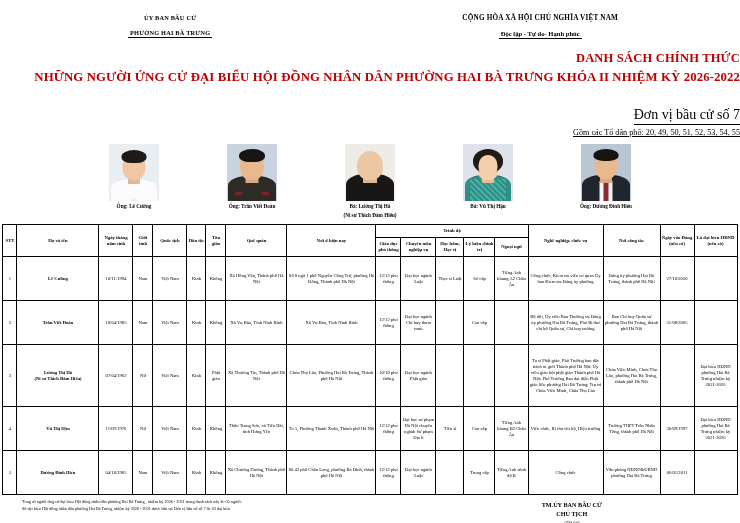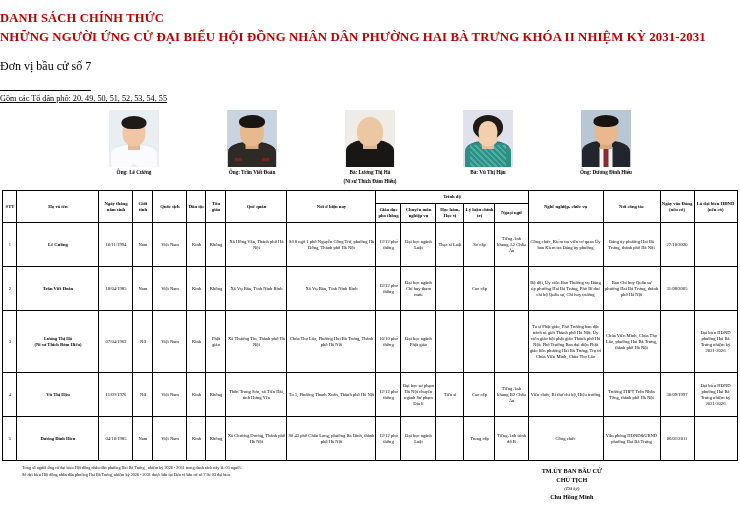--- a/index.html
+++ b/index.html
@@ -13,24 +13,24 @@
   .top-head{display:flex;justify-content:flex-start;padding:14px 0 0 0;}
   .org-block{width:46%;text-align:center;}
   .nation-block{width:54%;text-align:center;}
   .org-line1{font-size:6.3px;font-weight:bold;letter-spacing:.2px;}
   .org-line2{font-size:6.3px;font-weight:bold;letter-spacing:.2px;display:inline-block;
              border-bottom:1px solid #000;padding:0 2px 1px 2px;margin-top:1px;}
   .nation-line1{font-size:7.2px;font-weight:bold;letter-spacing:.2px;}
   .nation-line2{font-size:6.6px;font-weight:bold;display:inline-block;
                 border-bottom:1px solid #000;padding:0 2px 1px 2px;margin-top:1px;}
 
-  .title-wrap{text-align:left;margin-top:11px;}
+  .title-wrap{text-align:right;margin-top:11px;}
   .title-main{color:#c00000;font-weight:bold;font-size:12.5px;letter-spacing:.2px;}
   .title-sub{color:#c00000;font-weight:bold;font-size:12.8px;margin-top:4px;letter-spacing:.1px;}
-  .unit{font-size:12px;margin-top:14px;display:inline-block;border-bottom:1px solid #000;padding-bottom:16px;}
+  .unit{font-size:14px;margin-top:22px;display:inline-block;border-bottom:1px solid #000;padding-bottom:1px;}
   .groups{font-size:8.2px;margin-top:3px;text-decoration:underline;}
 
   
   .photos{display:flex;justify-content:center;gap:42px;margin-top:7px;}
   .cand{width:76px;text-align:center;}
   .photo{width:50px;height:57px;margin:0 auto;position:relative;overflow:hidden;border:0;}
   .cap{font-size:5.2px;font-weight:bold;margin-top:2px;line-height:1.25;}
 
   
   .p-bg{position:absolute;inset:0;}
@@ -56,24 +56,34 @@
   .foot-left{width:58%;font-size:4.2px;line-height:1.55;}
   .foot-right{width:42%;text-align:center;font-size:6.2px;line-height:1.45;padding-top:2px;}
   .sig-b{font-weight:bold;}
   .sig-i{font-style:italic;font-size:5px;}
 </style>
 </head>
 <body>
 
 <div class="page">
 
+  <div class="top-head">
+    <div class="org-block">
+      <div class="org-line1">ỦY BAN BẦU CỬ</div>
+      <div class="org-line2">PHƯỜNG HAI BÀ TRƯNG</div>
+    </div>
+    <div class="nation-block">
+      <div class="nation-line1">CỘNG HÒA XÃ HỘI CHỦ NGHĨA VIỆT NAM</div>
+      <div class="nation-line2">Độc lập - Tự do- Hạnh phúc</div>
+    </div>
+  </div>
 
   <div class="title-wrap">
     <div class="title-main">DANH SÁCH CHÍNH THỨC</div>
-    <div class="title-sub">NHỮNG NGƯỜI ỨNG CỬ ĐẠI BIỂU HỘI ĐỒNG NHÂN DÂN PHƯỜNG HAI BÀ TRƯNG KHÓA II NHIỆM KỲ 2031-2031</div>
+    <div class="title-sub">NHỮNG NGƯỜI ỨNG CỬ ĐẠI BIỂU HỘI ĐỒNG NHÂN DÂN PHƯỜNG HAI BÀ TRƯNG KHÓA II NHIỆM KỲ 2026-2022</div>
     <div><span class="unit">Đơn vị bầu cử số 7</span></div>
     <div class="groups">Gồm các Tổ dân phố: 20, 49, 50, 51, 52, 53, 54, 55</div>
   </div>
 
   <div class="photos">
 
     <div class="cand">
       <div class="photo">
         <div class="p-bg" style="background:#e9eef3;"></div>
         <div class="p-body" style="width:46px;height:22px;background:#fbfbfd;border-top:1px solid #dfe3e8;"></div>

